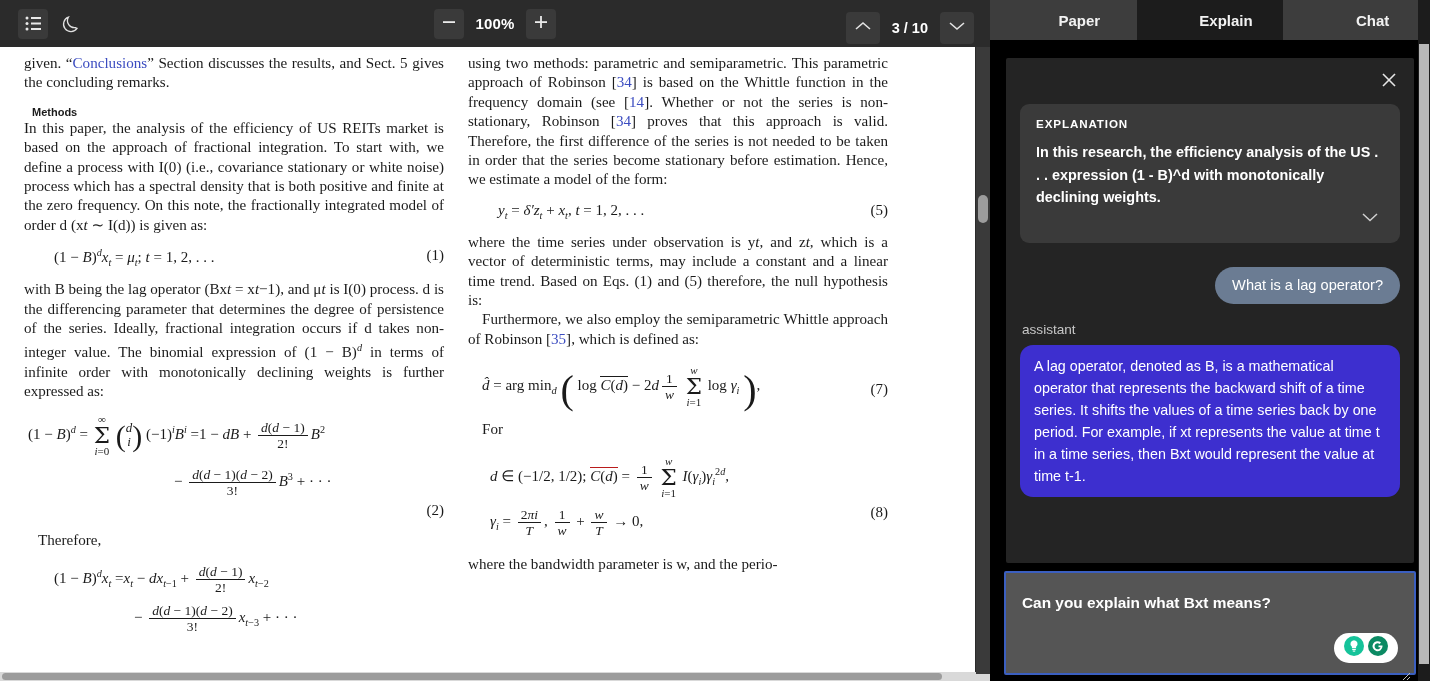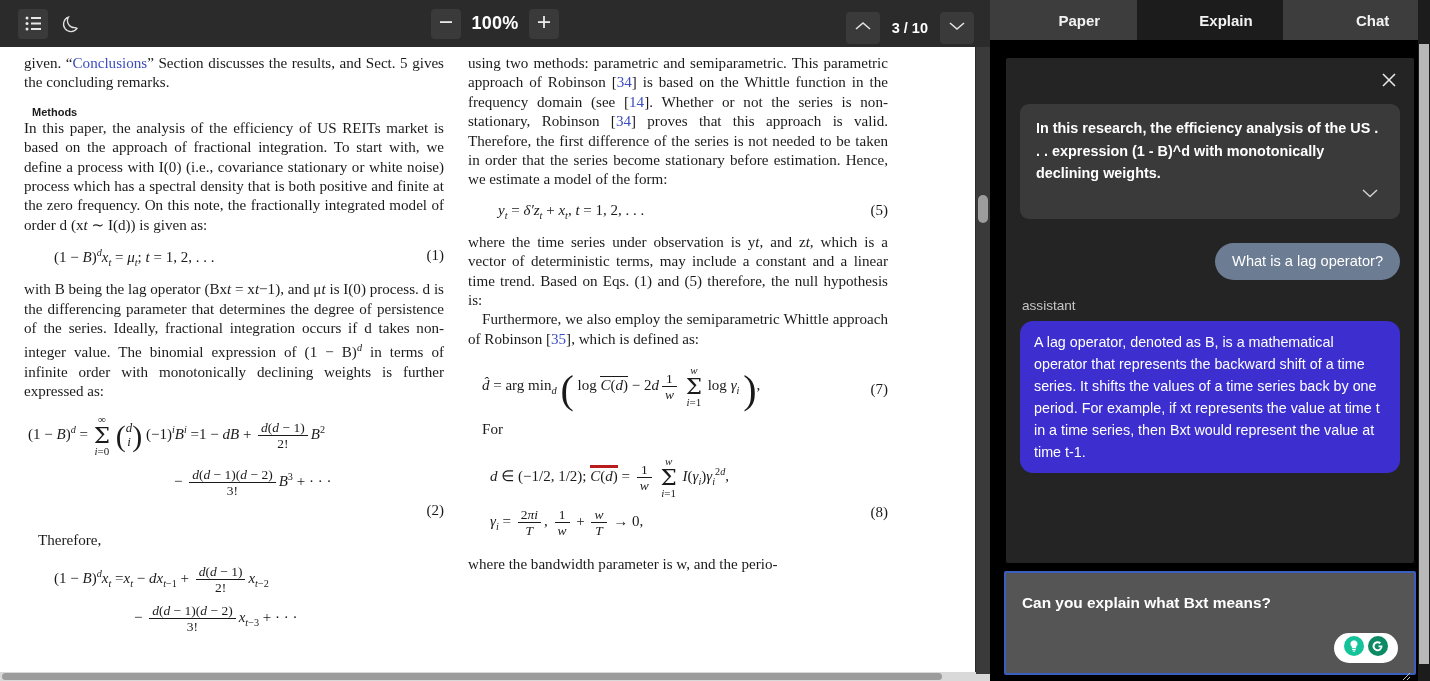--- a/index.html
+++ b/index.html
@@ -28,21 +28,21 @@
   .tb-btn svg { display:block; }
 
   .tb-center {
     position:absolute; left:0; right:0; top:0; bottom:0;
     display:flex; align-items:center; justify-content:center; gap:2px;
     pointer-events:none;
   }
   .tb-center > * { pointer-events:auto; }
   .zoom-box { width:30px; height:30px; background:#3a3a3a; border-radius:4px;
               display:flex; align-items:center; justify-content:center; cursor:pointer; border:none; }
-  .zoom-label { color:#ffffff; font-size:18px; font-weight:600; padding:0 9px; letter-spacing:.2px; }
+  .zoom-label { color:#ffffff; font-size:15px; font-weight:600; padding:0 9px; letter-spacing:.2px; }
 
   .tb-right { position:absolute; right:16px; top:4px; height:47px; display:flex; align-items:center; gap:2px; }
   .page-box { width:34px; height:32px; background:#3a3a3a; border-radius:4px;
               display:flex; align-items:center; justify-content:center; cursor:pointer; border:none; }
   .page-label { color:#ffffff; font-size:14.5px; font-weight:600; padding:0 10px; white-space:nowrap; }
 
   
   .pdf-scroll { position:relative; flex:1 1 auto; background:#2b2b2b; overflow:hidden; }
   .pdf-page {
     position:absolute; left:0; top:0; width:975px; height:634px;
@@ -270,21 +270,21 @@
                 log <i>γ<sub>i</sub></i>
                 <span class="bigparen">)</span>,
               </span>
               <span class="num" style="top:16px;">(7)</span>
             </div>
 
             <p class="para" style="text-indent:14px; margin-top:12px;">For</p>
 
             <div class="eq" style="margin-top:16px;">
               <div style="margin-left:22px;">
-                <i>d</i> ∈ (−1/2, 1/2); <span style="border-top:3px solid #b91c1c;"><i>C</i>(<i>d</i>)</span> =
+                <i>d</i> ∈ (−1/2, 1/2); <span style="border-top:1px solid #b91c1c;"><i>C</i>(<i>d</i>)</span> =
                 <span class="frac"><span class="n">1</span><span class="d"><i>w</i></span></span>
                 <span class="sum"><span style="display:block;"><i>w</i></span><span class="big">Σ</span><span style="display:block;"><i>i</i>=1</span></span>
                 <i>I</i>(<i>γ<sub>i</sub></i>)<i>γ<sub>i</sub></i><sup>2<i>d</i></sup>,
               </div>
               <div style="margin-left:22px; margin-top:8px;">
                 <i>γ<sub>i</sub></i> =
                 <span class="frac"><span class="n">2<i>πi</i></span><span class="d"><i>T</i></span></span>,
                 <span class="frac"><span class="n">1</span><span class="d"><i>w</i></span></span> +
                 <span class="frac"><span class="n"><i>w</i></span><span class="d"><i>T</i></span></span> → 0,
               </div>
@@ -322,20 +322,21 @@
           <span>
             <svg width="16" height="16" viewBox="0 0 16 16">
               <line x1="2" y1="2" x2="14" y2="14" stroke="#e6e6e6" stroke-width="1.6"></line>
               <line x1="14" y1="2" x2="2" y2="14" stroke="#e6e6e6" stroke-width="1.6"></line>
             </svg>
           </span>
         </button>
       </div>
 
       <div class="explain-card">
+        <div class="explain-kicker">EXPLANATION</div>
         <div class="explain-text">In this research, the efficiency analysis of the US . . . expression (1 - B)^d with monotonically declining weights.</div>
         <div class="chev-row">
           <button class="chev-btn">
             <span>
               <svg width="18" height="11" viewBox="0 0 18 11">
                   <polyline points="2,2 9,8.5 16,2" fill="none" stroke="#cfcfcf" stroke-width="1.5"></polyline>
                 </svg>
             </span>
           </button>
         </div>

